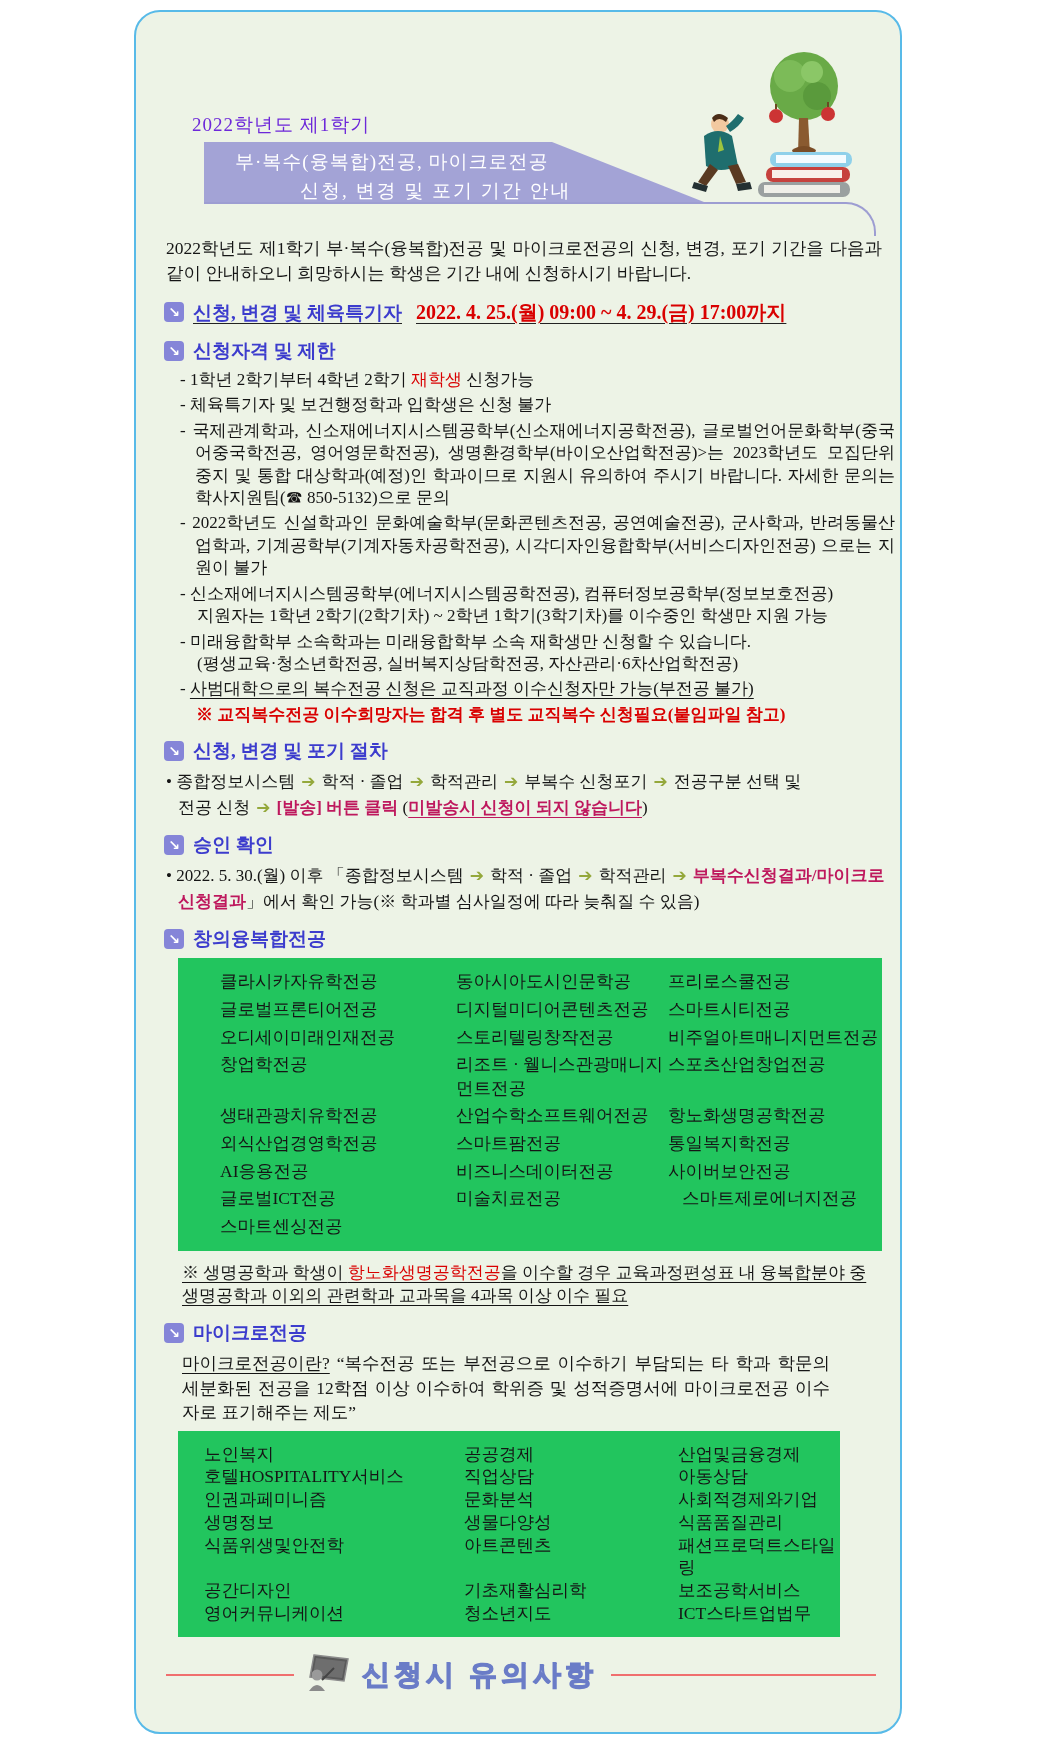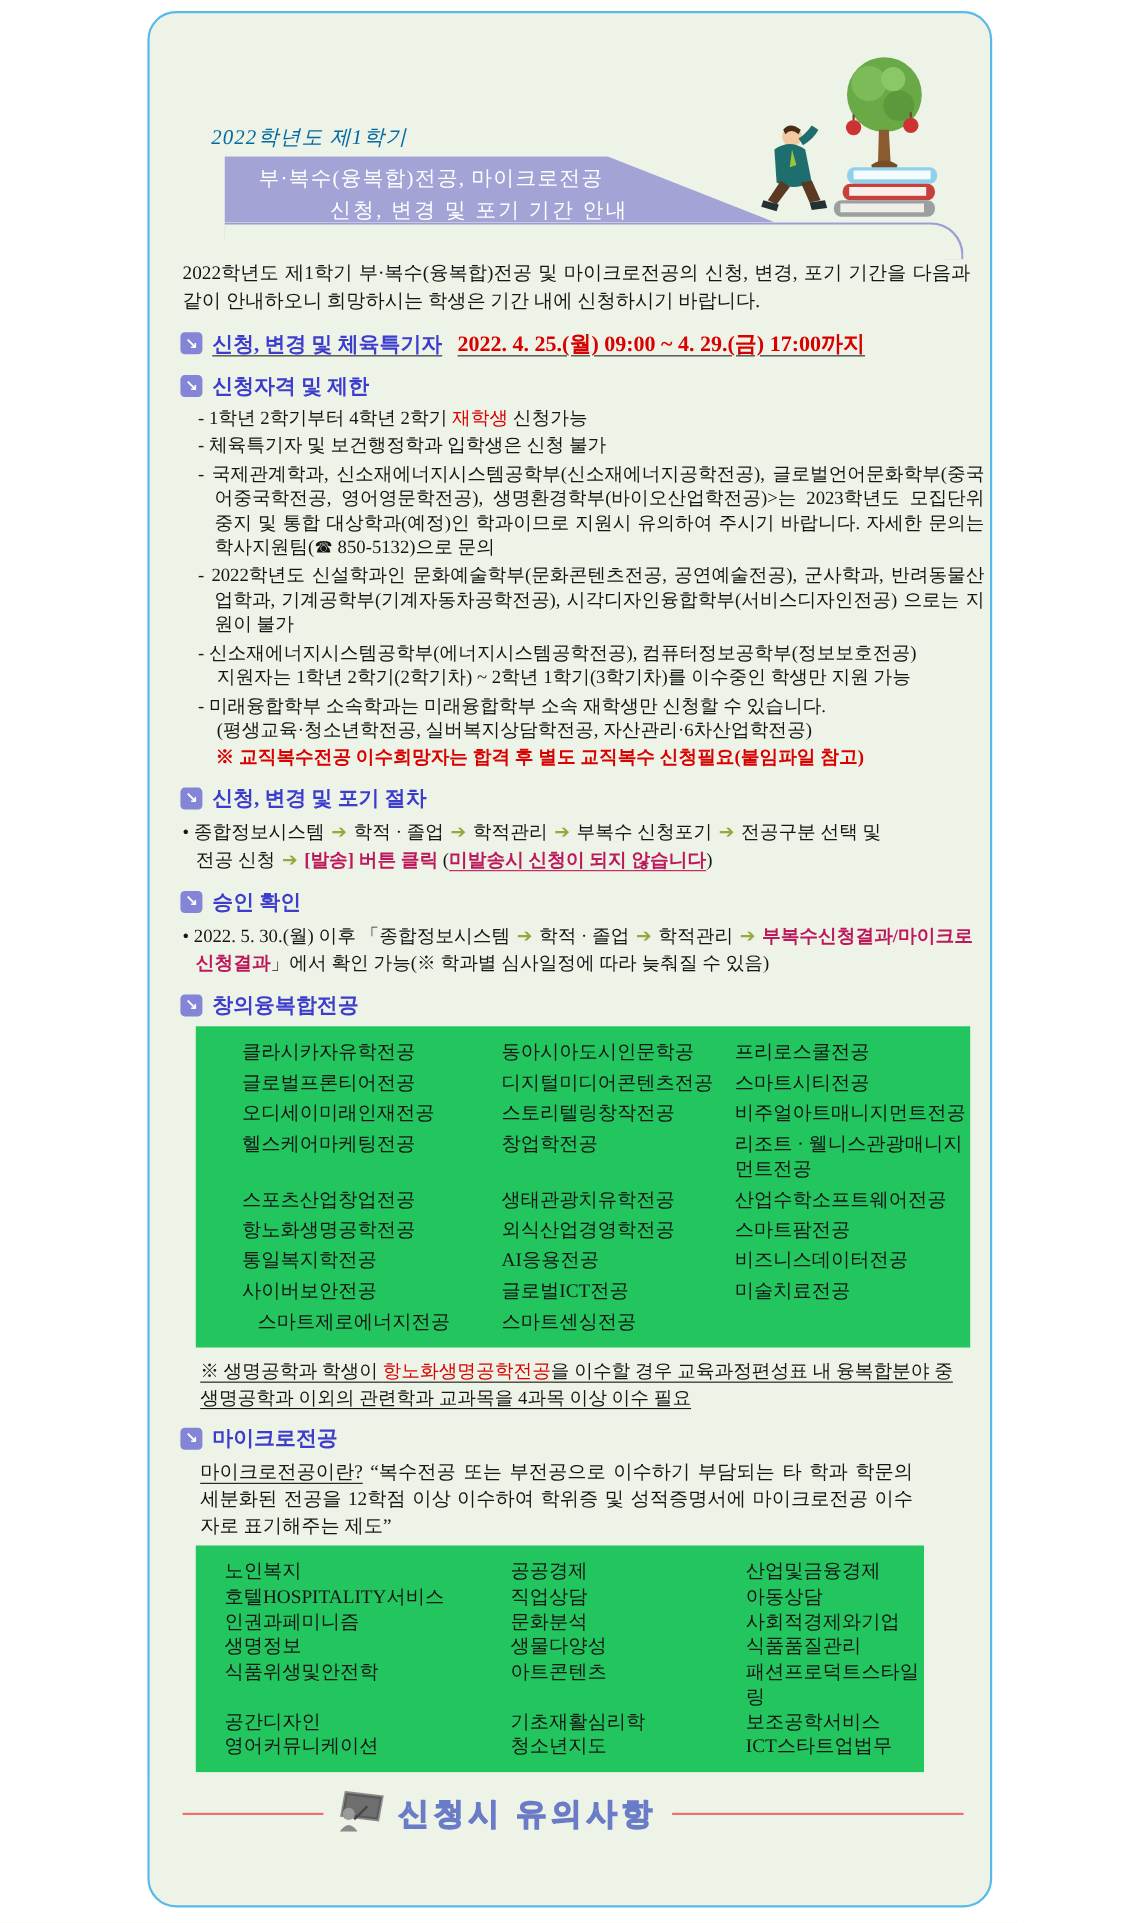--- a/index.html
+++ b/index.html
@@ -7,21 +7,21 @@
     width:1039px;height:1748px;background:#ffffff;position:relative;
     font-family:"Liberation Serif","DejaVu Serif",serif;color:#151515;
   }
   .card{
     position:absolute;left:134px;top:10px;width:768px;height:1724px;
     background:#edf3e6;border:2px solid #58bae8;border-radius:26px;
     box-sizing:border-box;padding:0 18px 0 26px;overflow:hidden;
   }
   
   .header{position:relative;height:222px;}
-  .semester{position:absolute;left:30px;top:100px;font-size:19px;color:#0369a1;letter-spacing:1px;font-style:italic;}
+  .semester{position:absolute;left:30px;top:100px;font-size:19px;color:#6d28d9;letter-spacing:1px;}
   .banner{
     position:absolute;left:42px;top:130px;width:505px;height:60px;background:#a3a3d6;
     clip-path:polygon(0 0,348px 0,500px 100%,0 100%);color:#fff;z-index:2;
   }
   .banner .bl1{padding:7px 0 0 16px;font-size:19px;letter-spacing:1px;margin-left:15px;}
   .banner .bl2{padding:3px 0 0 96px;font-size:19px;letter-spacing:2px;}
   .swoosh{
     position:absolute;left:42px;top:190px;right:6px;height:32px;
     border-top:2px solid #9d9dd2;border-right:2px solid #9d9dd2;border-top-right-radius:30px;z-index:1;
   }
@@ -129,20 +129,21 @@
     <span class="sec-icon">↘</span>
     <span>신청자격 및 제한</span>
   </div>
   <div class="list">
     <div class="li"><span>1학년 2학기부터 4학년 2학기 </span><span class="red">재학생</span><span> 신청가능</span></div>
     <div class="li">체육특기자 및 보건행정학과 입학생은 신청 불가</div>
     <div class="li just">국제관계학과, 신소재에너지시스템공학부(신소재에너지공학전공), 글로벌언어문화학부(중국어중국학전공, 영어영문학전공), 생명환경학부(바이오산업학전공)&gt;는 2023학년도 모집단위 중지 및 통합 대상학과(예정)인 학과이므로 지원시 유의하여 주시기 바랍니다. 자세한 문의는 학사지원팀(☎ 850-5132)으로 문의</div>
     <div class="li just">2022학년도 신설학과인 문화예술학부(문화콘텐츠전공, 공연예술전공), 군사학과, 반려동물산업학과, 기계공학부(기계자동차공학전공), 시각디자인융합학부(서비스디자인전공) 으로는 지원이 불가</div>
     <div class="li"><span>신소재에너지시스템공학부(에너지시스템공학전공), 컴퓨터정보공학부(정보보호전공)</span><span class="blk2">지원자는 1학년 2학기(2학기차) ~ 2학년 1학기(3학기차)를 이수중인 학생만 지원 가능</span></div>
     <div class="li"><span>미래융합학부 소속학과는 미래융합학부 소속 재학생만 신청할 수 있습니다.</span><span class="blk2">(평생교육·청소년학전공, 실버복지상담학전공, 자산관리·6차산업학전공)</span></div>
+    <div class="li"><span class="ul">사범대학으로의 복수전공 신청은 교직과정 이수신청자만 가능(부전공 불가)</span></div>
     <div class="note-red">※ 교직복수전공 이수희망자는 합격 후 별도 교직복수 신청필요(붙임파일 참고)</div>
   </div>
 
   <div class="sec-head">
     <span class="sec-icon">↘</span>
     <span>신청, 변경 및 포기 절차</span>
   </div>
   <div class="bullet">
     <span>종합정보시스템</span><span class="arrow">➔</span><span>학적 · 졸업</span><span class="arrow">➔</span><span>학적관리</span><span class="arrow">➔</span><span>부복수 신청포기</span><span class="arrow">➔</span><span>전공구분 선택 및</span>
     <span class="cont">
@@ -166,21 +167,20 @@
   <div class="whitebox conv-box">
     <span>클라시카자유학전공</span>
       <span>동아시아도시인문학공</span>
       <span>프리로스쿨전공</span>
     <span>글로벌프론티어전공</span>
       <span>디지털미디어콘텐츠전공</span>
       <span>스마트시티전공</span>
     <span>오디세이미래인재전공</span>
       <span>스토리텔링창작전공</span>
       <span>비주얼아트매니지먼트전공</span>
-    <span>헬스케어마케팅전공</span>
       <span>창업학전공</span>
       <span>리조트 · 웰니스관광매니지먼트전공</span>
     <span>스포츠산업창업전공</span>
       <span>생태관광치유학전공</span>
       <span>산업수학소프트웨어전공</span>
     <span>항노화생명공학전공</span>
       <span>외식산업경영학전공</span>
       <span>스마트팜전공</span>
     <span>통일복지학전공</span>
       <span>AI응용전공</span>

